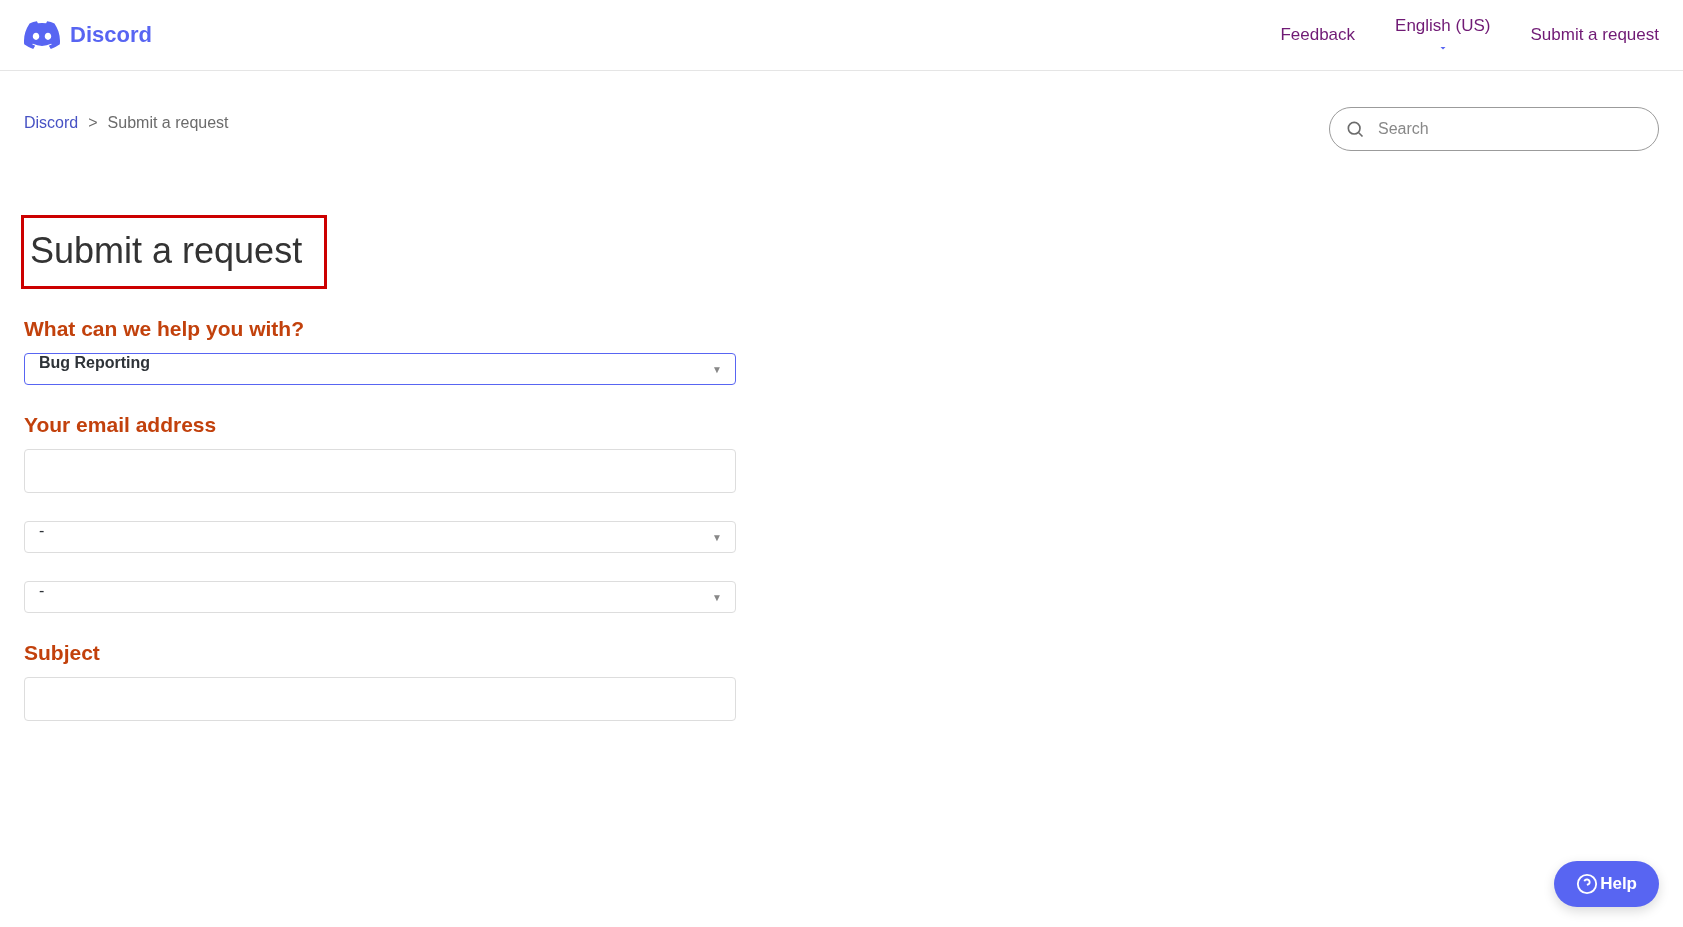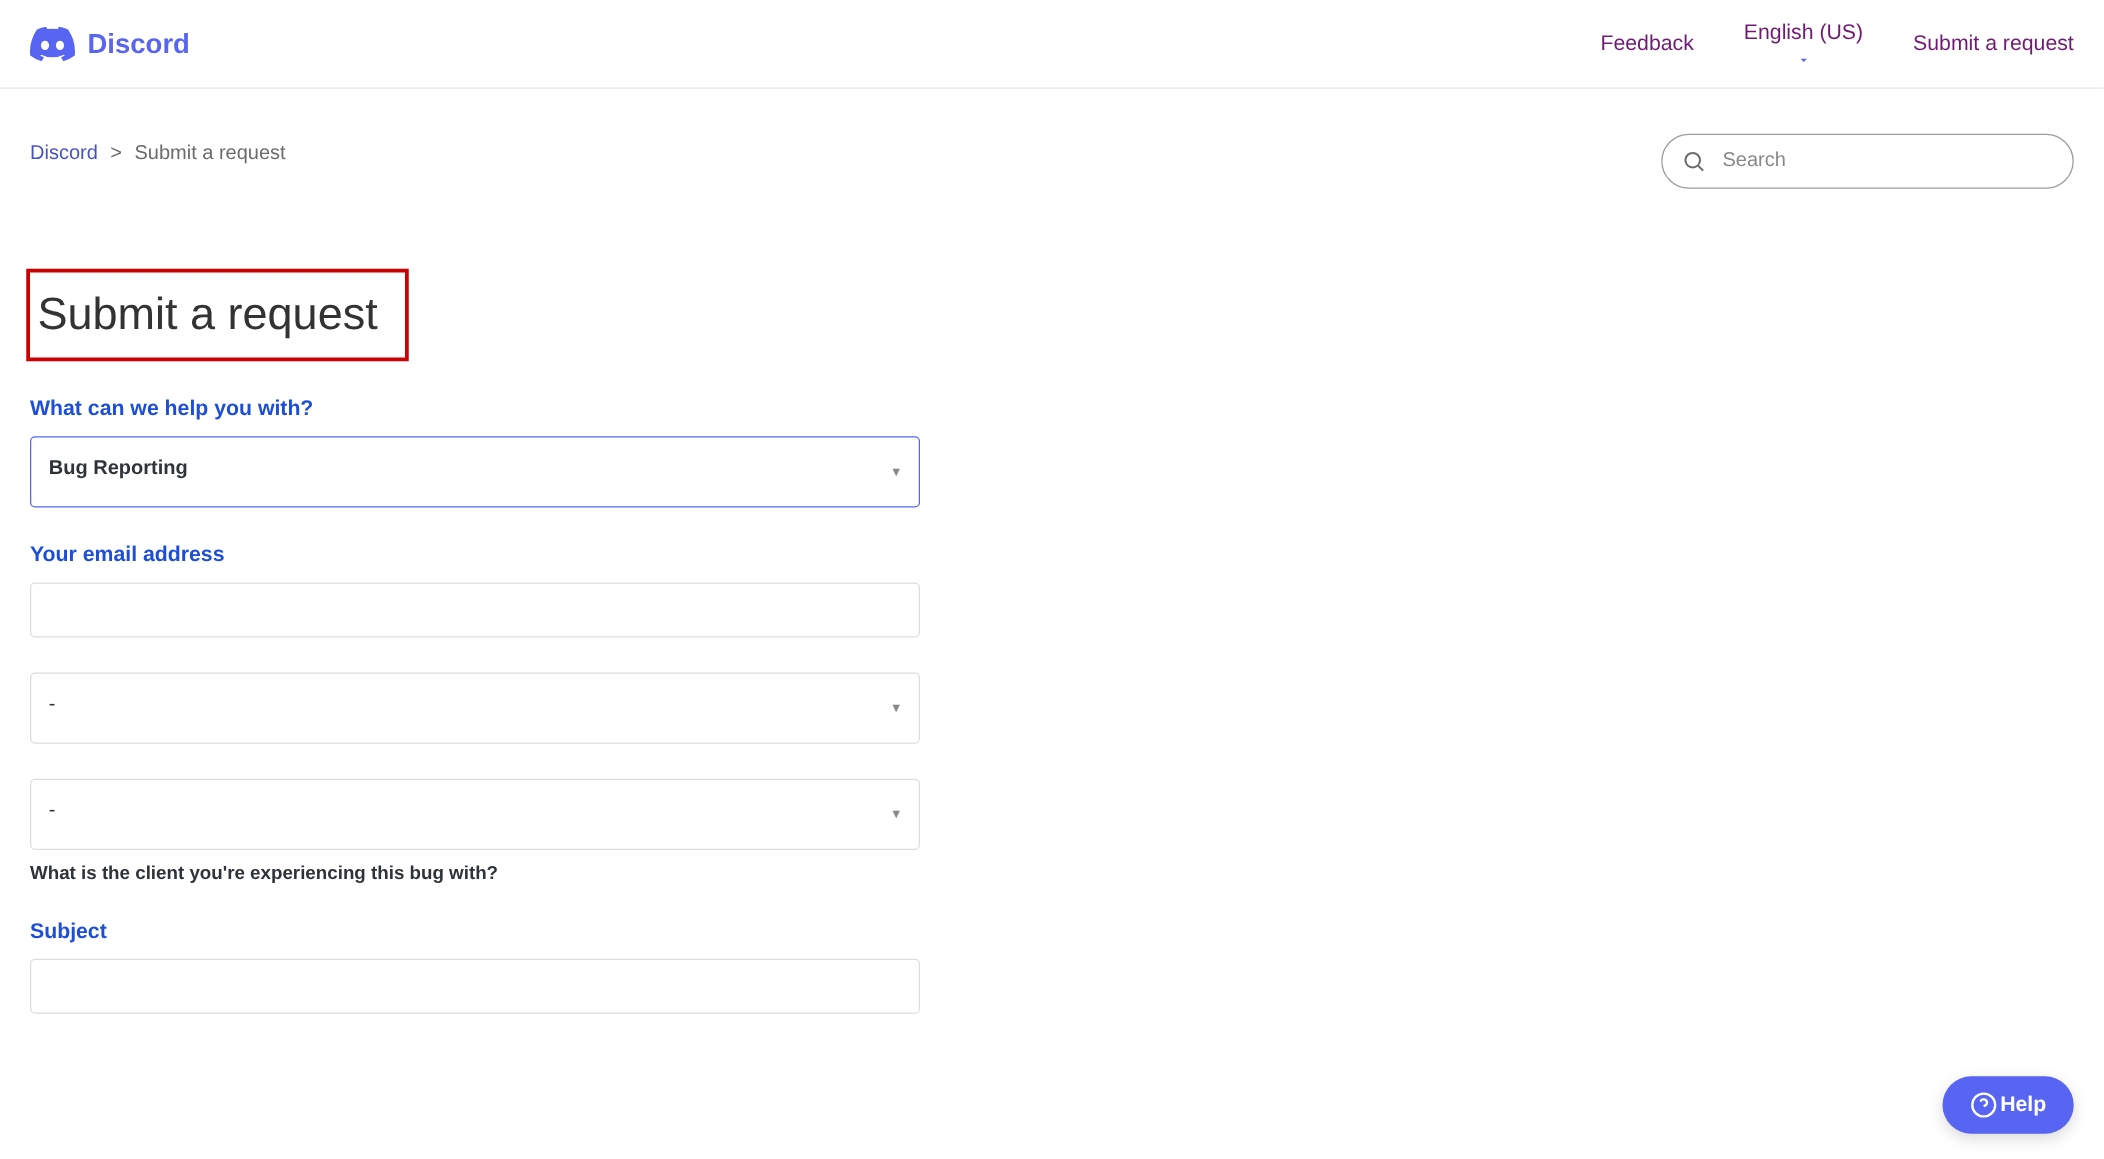--- a/index.html
+++ b/index.html
@@ -125,31 +125,31 @@
       font-weight: 400;
       color: #333;
       padding-left: 6px;
     }
     .form-group {
       margin-bottom: 28px;
       max-width: 712px;
     }
     .form-label {
       display: block;
-      font-size: 17px;
+      font-size: 21px;
       font-weight: 700;
-      color: #1d4ed8;
+      color: #c2410c;
       margin-bottom: 12px;
     }
     .form-select {
       width: 100%;
-      height: 57px;
+      height: 32px;
       border: 1px solid #ddd;
       border-radius: 4px;
-      padding: 16px 36px 0 14px;
+      padding: 0 36px 0 14px;
       font-size: 16px;
       color: #2e3338;
       appearance: none;
       -webkit-appearance: none;
       background: #fff;
       cursor: pointer;
       position: relative;
     }
     .select-wrap {
       position: relative;
@@ -267,21 +267,20 @@
       <div class="form-select">-</div>
       <span class="select-arrow">▼</span>
     </div>
   </div>
 
   <div class="form-group">
     <div class="select-wrap">
       <div class="form-select">-</div>
       <span class="select-arrow">▼</span>
     </div>
-    <div class="form-hint">What is the client you're experiencing this bug with?</div>
   </div>
 
   <div class="form-group">
     <label class="form-label">Subject</label>
     <input class="form-input" type="text" value="" style="">
   </div>
 </main>
 
 <div class="help-pill">
   <svg class="help-icon" viewBox="0 0 24 24">

